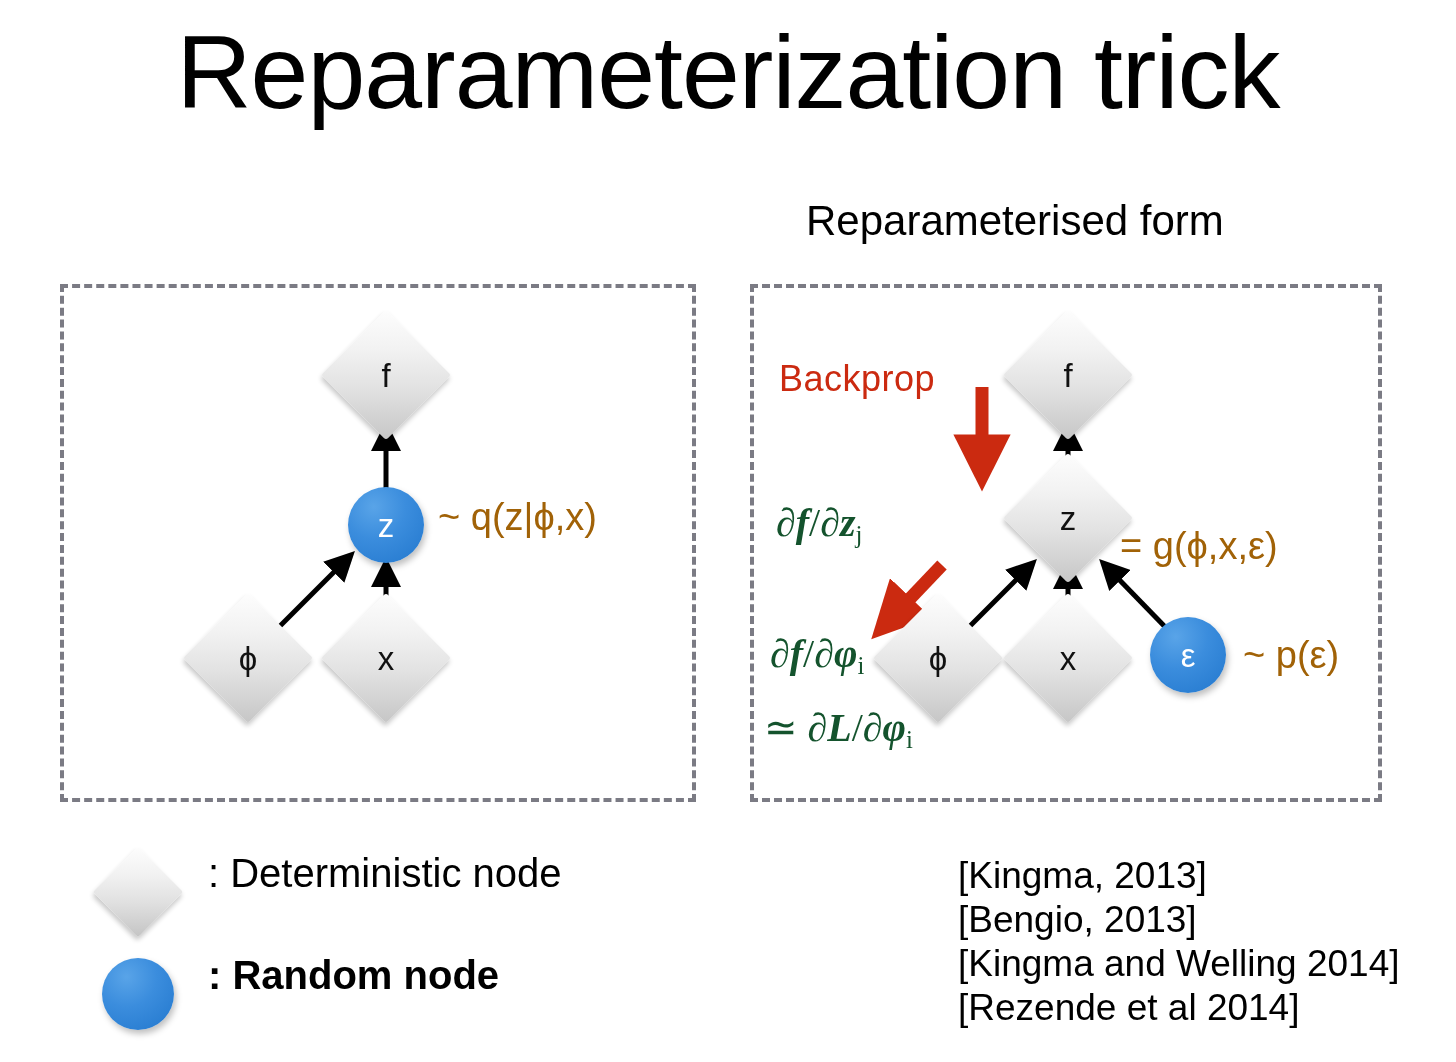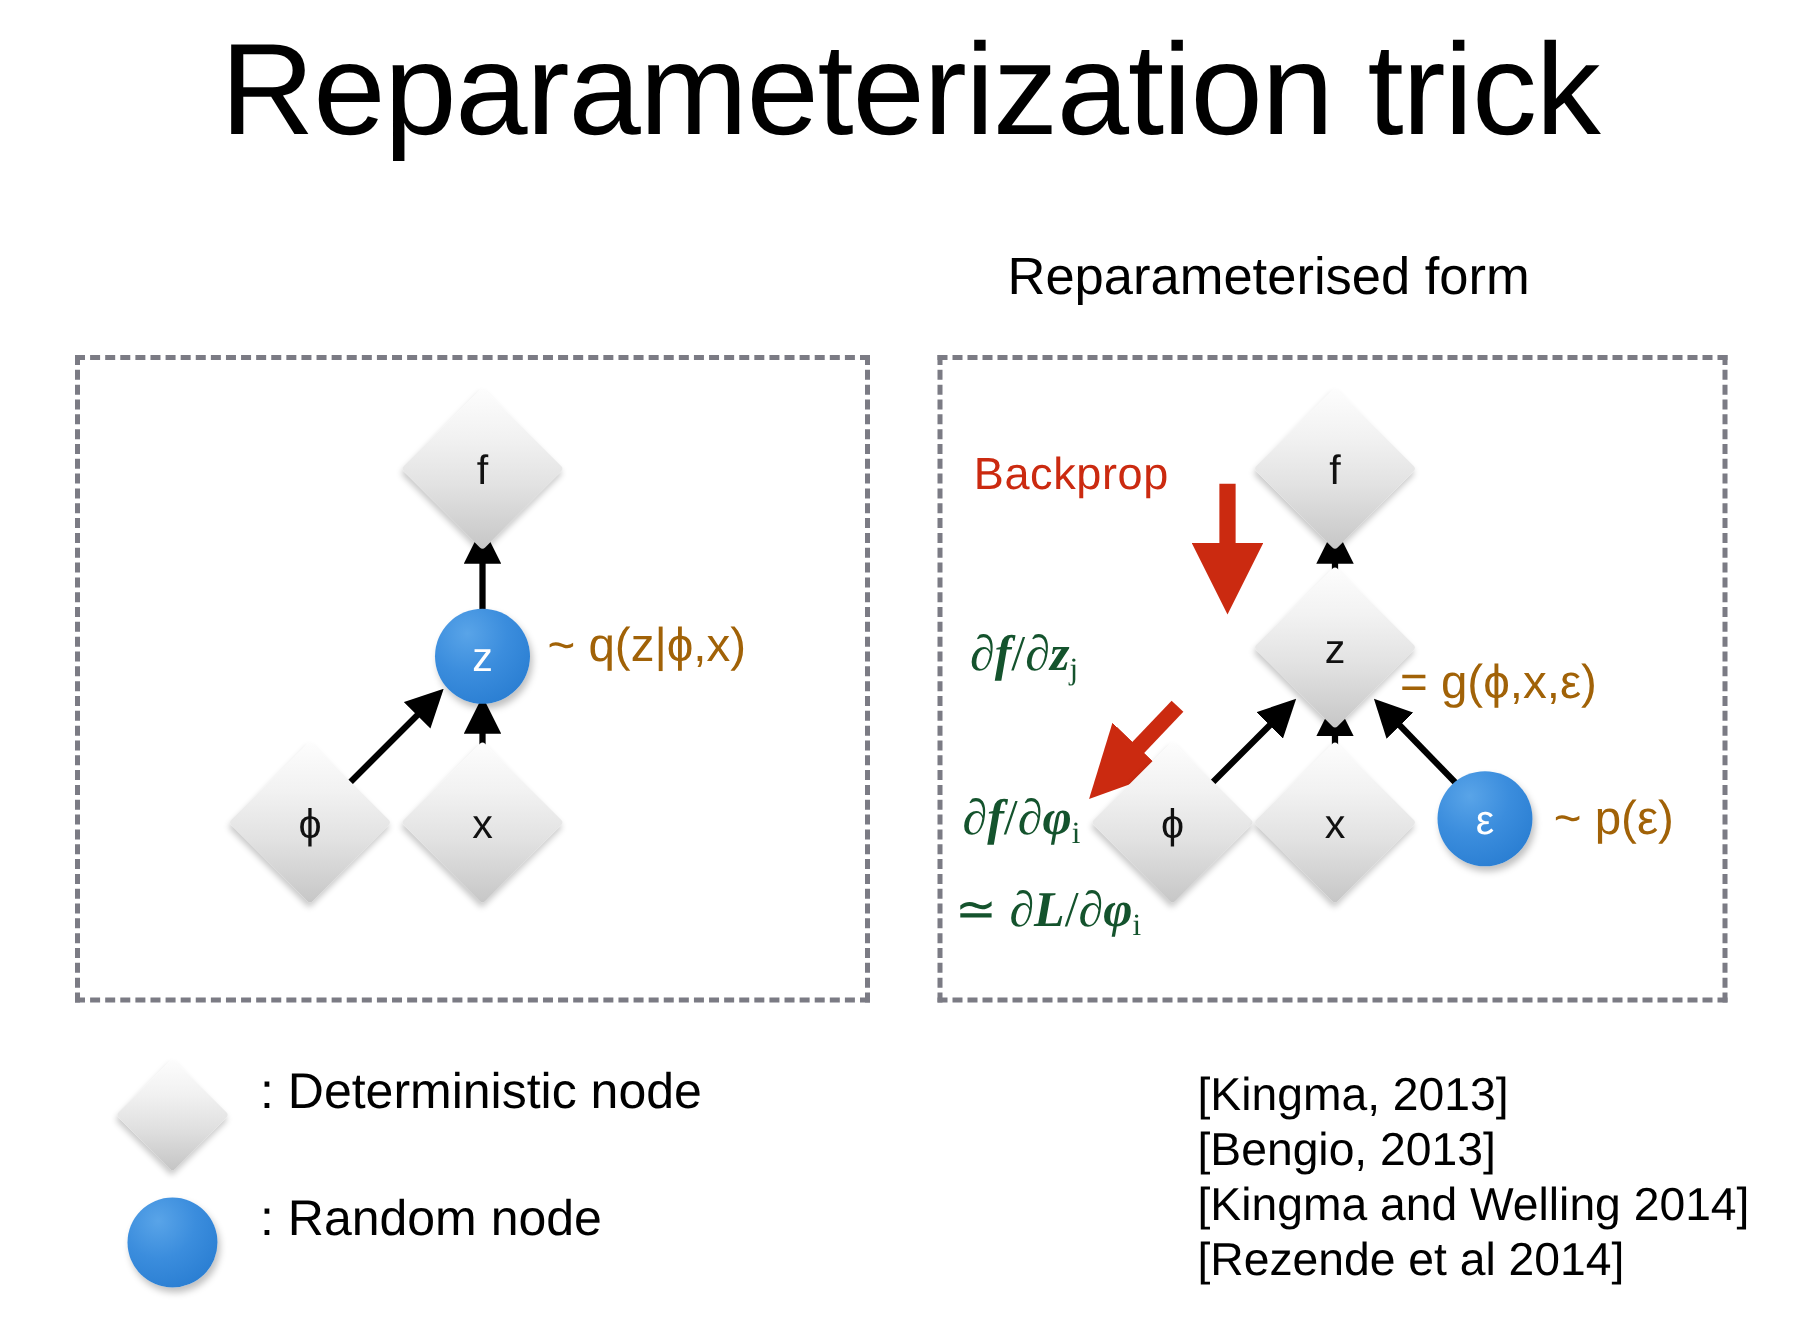--- a/index.html
+++ b/index.html
@@ -162,21 +162,21 @@
   #grad-fphi { left: 770px; top: 631px; }
   #grad-L    { left: 764px; top: 705px; }
 
   
   .legend-row {
     position: absolute;
     display: flex;
     align-items: flex-start;
   }
   #legend-det  { left: 96px; top: 850px; }
-  #legend-rand { left: 96px; top: 952px; }
+  #legend-rand { left: 96px; top: 952px; font-weight: bold; }
 
   .legend-swatch {
     position: relative;
     width: 84px;
     height: 84px;
     flex: 0 0 auto;
   }
   .legend-swatch .diamond-sw {
     position: absolute;
     left: 10px; top: 10px;

